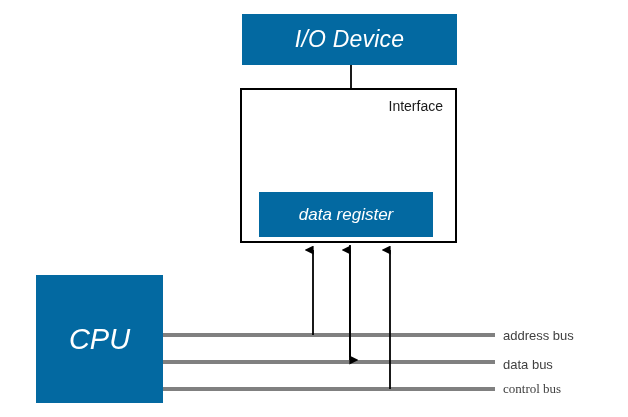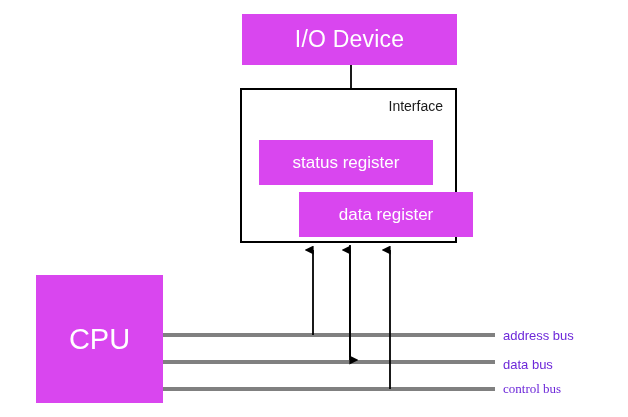--- a/index.html
+++ b/index.html
@@ -14,26 +14,27 @@
     position: relative;
     width: 628px;
     height: 417px;
     background: #ffffff;
     overflow: hidden;
   }
 
   
   .dark-box {
     position: absolute;
-    background: #d946ef;
+    background: #0369a1;
     color: #ffffff;
     display: flex;
     align-items: center;
     justify-content: center;
     box-sizing: border-box;
+    font-style: italic;
   }
 
   .io-device {
     left: 242px;
     top: 14px;
     width: 215px;
     height: 51px;
     font-size: 23px;
     letter-spacing: 0.2px;
   }
@@ -66,21 +67,20 @@
     height: 45px;
     font-size: 17px;
   }
 
   .reg-data {
     left: 259px;
     top: 192px;
     width: 174px;
     height: 45px;
     font-size: 17px;
-    margin-left: 40px;
   }
 
   .cpu-box {
     left: 36px;
     top: 275px;
     width: 127px;
     height: 128px;
     font-size: 29px;
   }
 
@@ -103,21 +103,21 @@
     background: #808080;
   }
   .bus-address { top: 333px; }
   .bus-data    { top: 360px; }
   .bus-control { top: 387px; }
 
   .bus-label {
     position: absolute;
     left: 503px;
     font-size: 13px;
-    color: #6d28d9;
+    color: #404040;
     white-space: nowrap;
     transform: translateY(-50%);
   }
   .label-address { top: 335px; }
   .label-data    { top: 364px; }
   .label-control { top: 389px; font-family: Liberation Serif, serif; }
 
   
   .arrow-layer {
     position: absolute;
@@ -136,23 +136,20 @@
   <div class="dark-box io-device">
     <span>I/O Device</span>
   </div>
 
   <div class="io-connector"></div>
 
   <div class="interface-box">
     <span class="interface-label">Interface</span>
   </div>
 
-  <div class="dark-box reg-status">
-    <span>status register</span>
-  </div>
 
   <div class="dark-box reg-data">
     <span>data register</span>
   </div>
 
   <div class="dark-box cpu-box">
     <span>CPU</span>
   </div>
 
   <div class="bus-line bus-address"></div>

